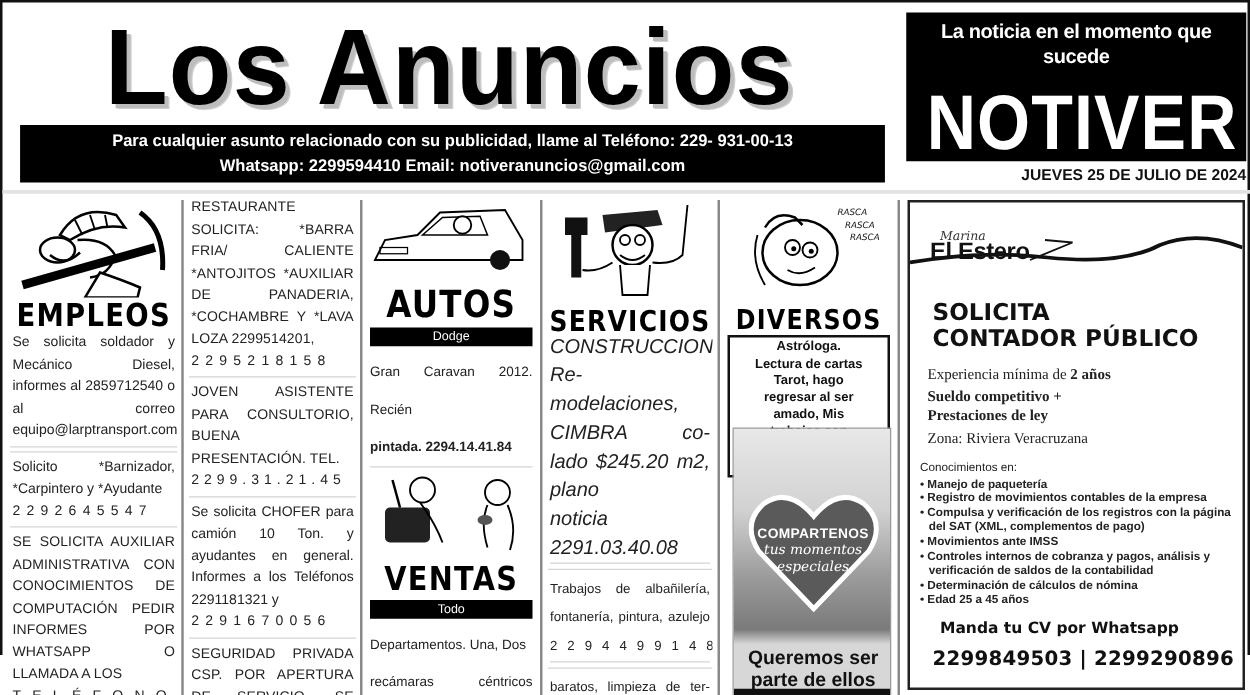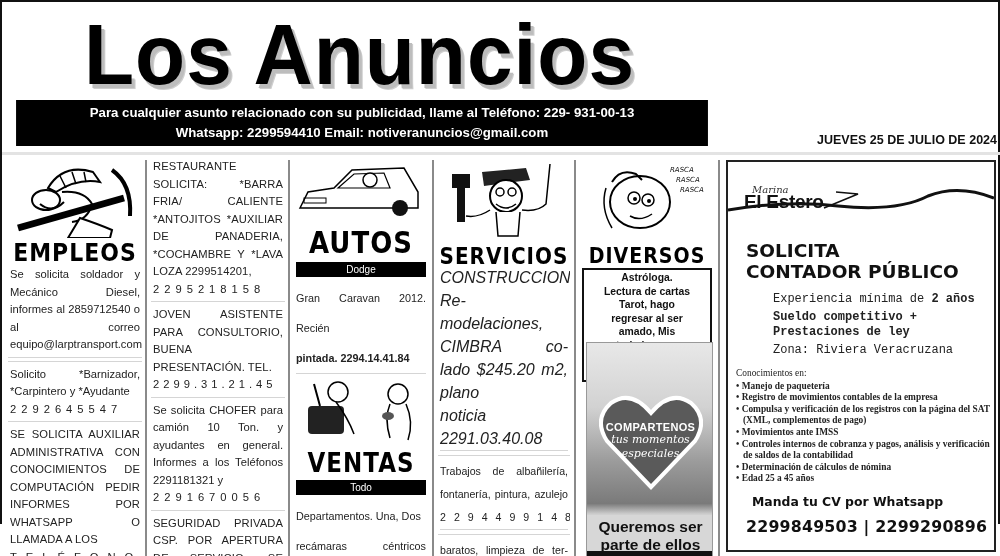--- a/index.html
+++ b/index.html
@@ -63,44 +63,48 @@
     font-weight: 700; font-size: 15.5px; line-height: 18px; color: #111; padding-top: 3px; }
   .photo-bottom { position: absolute; left: 0; bottom: 0; width: 127px; height: 6px; background: #111; }
 
   
   .contador { position: absolute; left: 724px; top: 158px; width: 270px; height: 392px; border: 2px solid #222; padding: 0; }
   .estero-logo { position: absolute; left: 12px; top: 20px; width: 140px; height: 40px; }
   .estero-script { position: absolute; left: 12px; top: 2px; font-family: "DejaVu Serif", serif; font-style: italic; font-size: 10px; color: #333; }
   .estero-name { position: absolute; left: 4px; top: 9px; font-weight: 700; font-size: 19px; color: #111; letter-spacing: -0.3px; }
   .wave { position: absolute; left: 0; top: 18px; width: 266px; height: 40px; }
   .contador-title { position: absolute; left: 18px; top: 78px; font-family: "DejaVu Sans", sans-serif; font-weight: 700; font-size: 18.5px; line-height: 21px; color: #111; }
-  .contador-reqs { position: absolute; left: 14px; top: 130px; font-family: Liberation Mono, monospace; font-size: 12px; line-height: 15.5px; color: #222; margin-left: 31px; }
+  .contador-reqs { position: absolute; left: 14px; top: 130px; font-family: Liberation Serif, serif; font-size: 12px; line-height: 15.5px; color: #222; }
   .contador-reqs b { font-weight: 700; }
   .contador-reqs div { margin-bottom: 2px; }
-  .conocimientos { position: absolute; left: 8px; top: 206px; width: 258px; font-family: Liberation Serif, serif; font-size: 9.4px; line-height: 11.6px; color: #222; }
+  .conocimientos { position: absolute; left: 8px; top: 206px; width: 258px; font-family: Liberation Sans, sans-serif; font-size: 9.4px; line-height: 11.6px; color: #222; }
   .conocimientos .head { margin-bottom: 1px; }
   .conocimientos ul { list-style: none; }
   .conocimientos li { padding-left: 7px; text-indent: -7px; font-weight: 700; }
   .conocimientos li::before { content: "• "; }
   .contador-cta { position: absolute; left: 24px; top: 332px; font-family: "DejaVu Sans", sans-serif; font-weight: 700; font-size: 12.4px; color: #111; }
   .contador-phones { position: absolute; left: 18px; top: 355px; font-family: "DejaVu Sans", sans-serif; font-weight: 700; font-size: 15.8px; color: #111; letter-spacing: 0.2px; }
 </style>
 </head>
 <body>
 
 <div class="page">
 
   <div class="masthead">
     <div class="masthead-title">Los Anuncios</div>
     <div class="masthead-bar">
       <div>Para cualquier asunto relacionado con su publicidad, llame al  Teléfono: 229- 931-00-13</div>
       <div>Whatsapp: 2299594410 Email: notiveranuncios@gmail.com</div>
     </div>
   </div>
 
+  <div class="notiver">
+    <div class="notiver-slogan">La noticia en el momento que sucede</div>
+    <div class="notiver-name">NOTIVER</div>
+  </div>
   <div class="notiver-date">JUEVES 25 DE JULIO DE 2024</div>
 
   <div class="rule"></div>
 
   <div class="col-divider" style="left:143px"></div>
   <div class="col-divider" style="left:286px"></div>
   <div class="col-divider" style="left:430px"></div>
   <div class="col-divider" style="left:572px"></div>
   <div class="col-divider" style="left:716px"></div>
 

